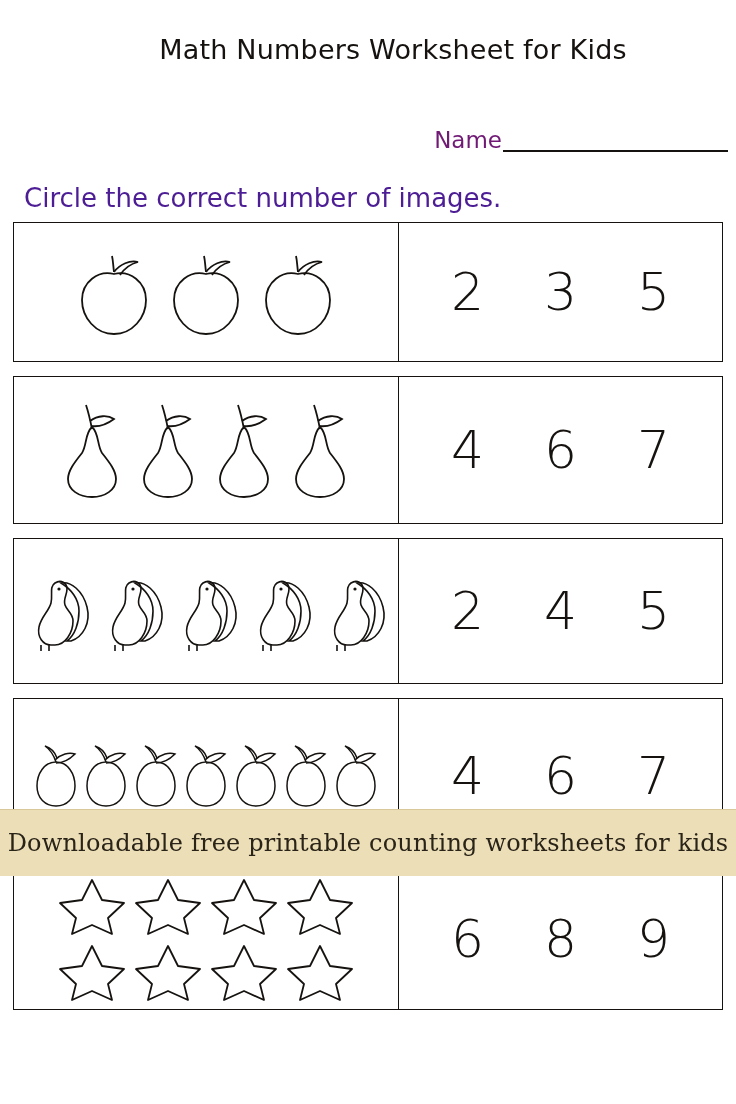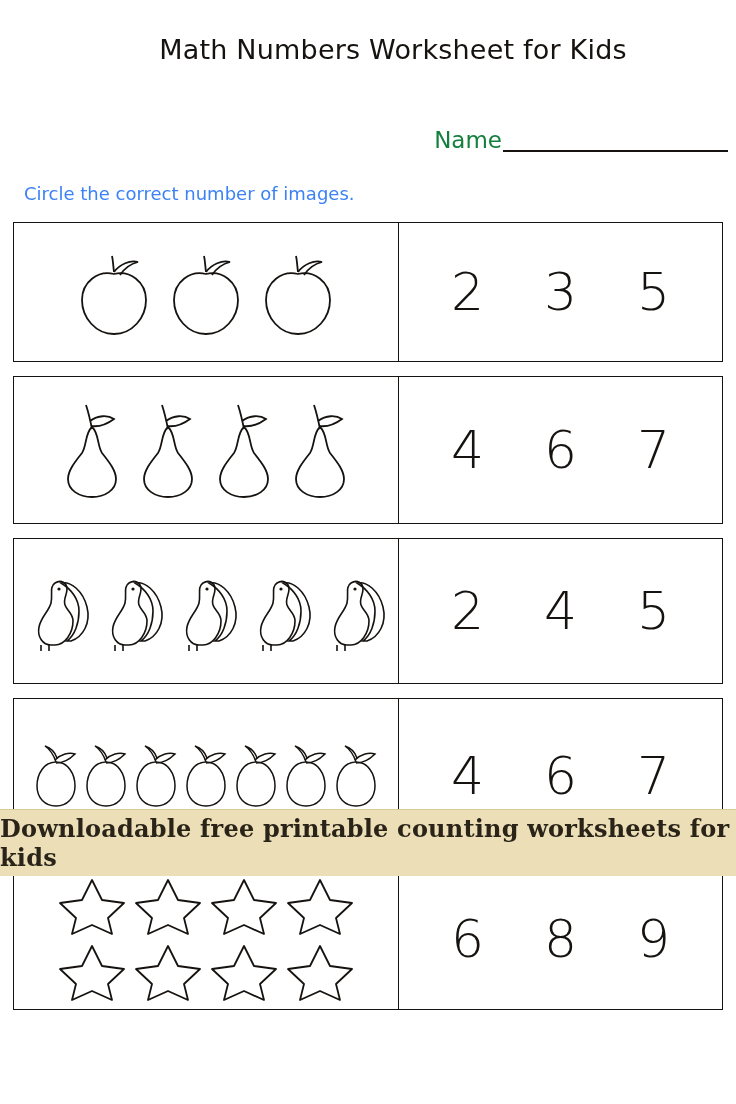--- a/index.html
+++ b/index.html
@@ -33,38 +33,38 @@
     color: #15120f;
     letter-spacing: 0.2px;
   }
   .name-row {
     position: absolute;
     top: 128px;
     right: 8px;
     display: flex;
     align-items: center;
     font-size: 23px;
-    color: #15803d;
+    color: #701a75;
   }
   .name-label {
     font-size: 23px;
     line-height: 1;
   }
   .name-line {
     width: 225px;
     border-bottom: 2px solid #15120f;
     height: 22px;
     margin-left: 1px;
   }
   .instruction {
     position: absolute;
     top: 183px;
     left: 24px;
-    font-size: 18px;
-    color: #3b82f6;
+    font-size: 26px;
+    color: #4c1d95;
   }
   .rows {
     position: absolute;
     top: 222px;
     left: 13px;
     width: 710px;
   }
   .row {
     position: relative;
     display: flex;
@@ -120,21 +120,21 @@
     width: 736px;
     height: 66px;
     background: #ecdfb8;
     border-top: 1px solid #d9c89a;
     display: flex;
     align-items: center;
     justify-content: center;
   }
   .banner-text {
     font-family: "DejaVu Serif", serif;
-    font-weight: bold;
+    font-weight: normal;
     font-size: 24px;
     color: #2a2318;
     letter-spacing: 0.2px;
   }
   svg { display: block; }
 </style>
 </head>
 <body>
 
 <div class="sheet">

